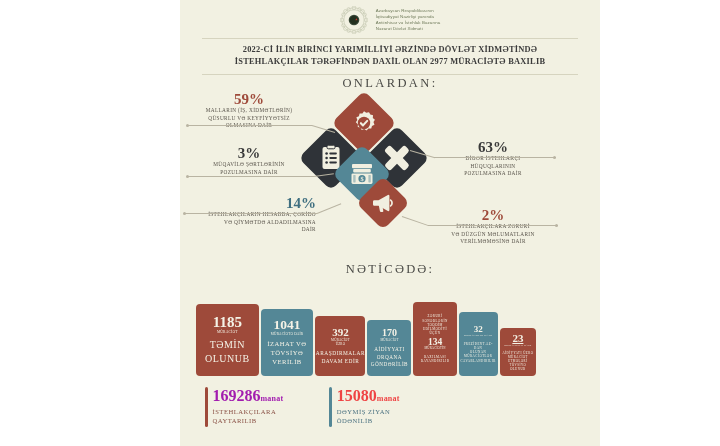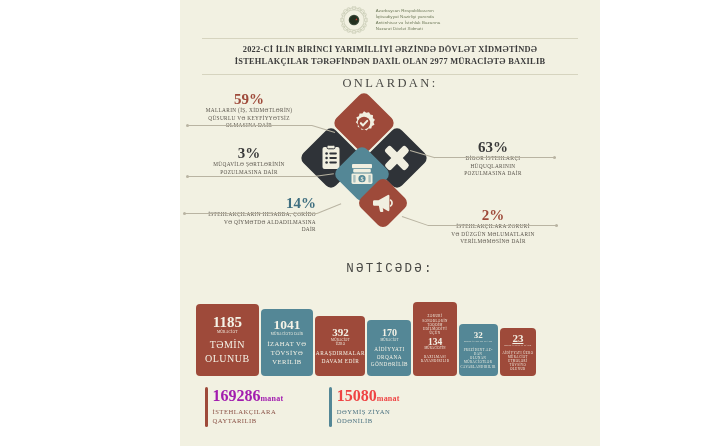--- a/index.html
+++ b/index.html
@@ -94,21 +94,21 @@
   .co-59 { left: 186px; top: 92px; width: 126px; text-align: center; }
   .co-3  { left: 186px; top: 146px; width: 126px; text-align: center; }
   .co-14 { left: 182px; top: 196px; width: 134px; text-align: right; }
   .co-22 { left: 430px; top: 140px; width: 126px; text-align: center; }
   .co-2  { left: 424px; top: 208px; width: 138px; text-align: center; }
 
   
   .neticede {
     position: absolute; left: 0; top: 262px; width: 420px;
     text-align: center;
-    font-family: Liberation Mono, monospace;
+    font-family: Liberation Serif, serif;
     font-size: 12.5px; letter-spacing: 2.2px; color: #4a4a46;
   }
 
   
   .bars {
     position: absolute; left: 196px; top: 296px; width: 340px; height: 80px;
     display: flex; align-items: flex-end; gap: 2px;
   }
   .bar {
     border-radius: 4px; color: #f4f2e6; text-align: center;
@@ -127,21 +127,21 @@
   .bar .mainlbl {
     font-family: "Liberation Serif", serif; letter-spacing: .5px;
     line-height: 1.35; white-space: pre-line; margin-top: 4px;
   }
 
   .b1 { width: 64px; height: 72px; }
   .b2 { width: 54px; height: 67px; }
   .b3 { width: 50px; height: 60px; }
   .b4 { width: 45px; height: 56px; }
   .b5 { width: 44px; height: 74px; }
-  .b6 { width: 40px; height: 52px; }
+  .b6 { width: 40px; height: 64px; }
   .b7 { width: 37px; height: 48px; }
 
   .b1 .num { font-size: 15px; } .b1 .sub { font-size: 3.6px; } .b1 .mainlbl { font-size: 10px; }
   .b2 .num { font-size: 13.5px; } .b2 .sub { font-size: 3.4px; } .b2 .mainlbl { font-size: 6.6px; }
   .b3 .num { font-size: 11px; } .b3 .sub { font-size: 3.2px; } .b3 .mainlbl { font-size: 5.4px; }
   .b4 .num { font-size: 10px; } .b4 .sub { font-size: 3.1px; } .b4 .mainlbl { font-size: 5.2px; }
   .b5 .num { font-size: 9.5px; } .b5 .sub { font-size: 3.0px; } .b5 .mainlbl { font-size: 3.2px; }
   .b6 .num { font-size: 9px; } .b6 .sub { font-size: 2.9px; } .b6 .mainlbl { font-size: 3.1px; }
   .b7 .num { font-size: 11px; text-decoration: underline; } .b7 .sub { font-size: 2.8px; } .b7 .mainlbl { font-size: 3.0px; }
 

